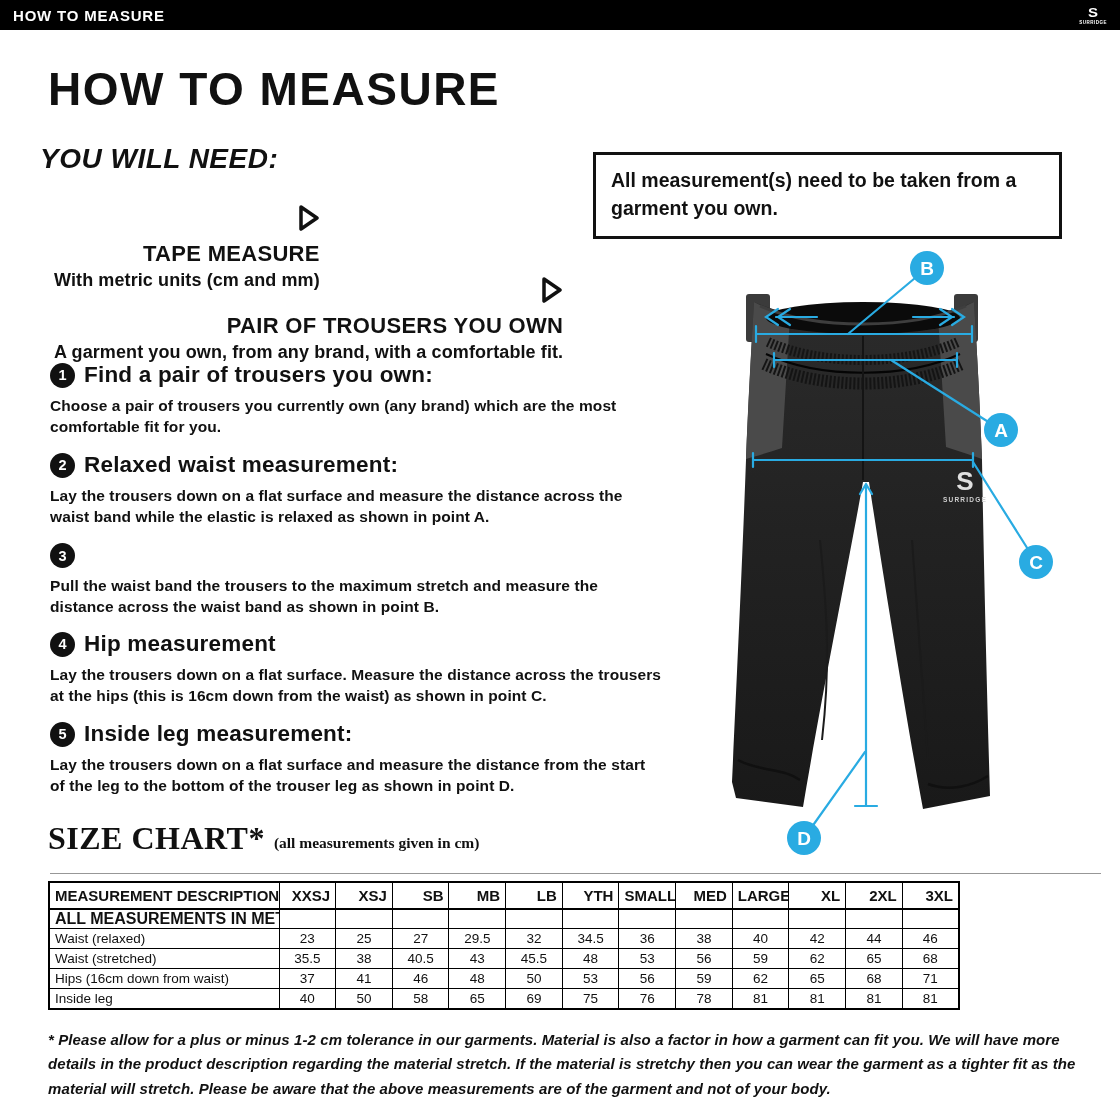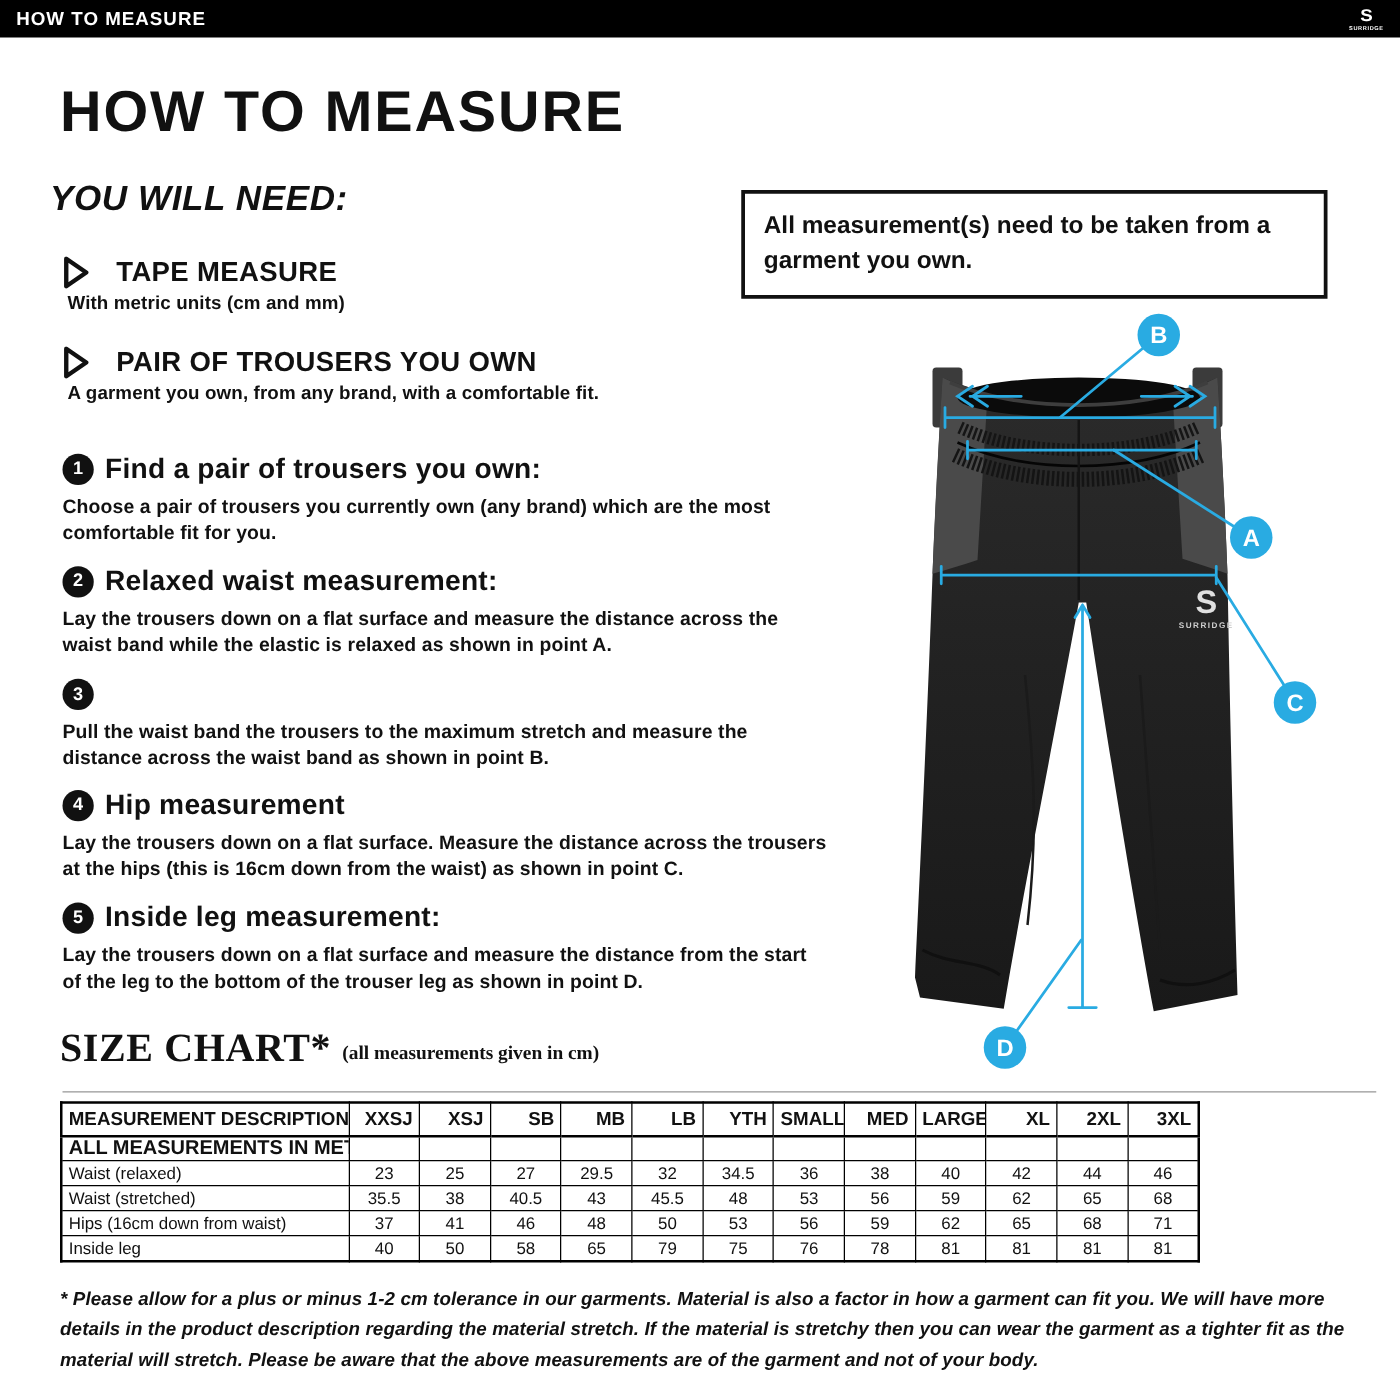--- a/index.html
+++ b/index.html
@@ -14,23 +14,23 @@
   .brandmark{display:flex;flex-direction:column;align-items:center;line-height:1;color:#fff;}
   .brandmark .s-glyph{font-size:15px;font-weight:bold;transform:scaleY(.9);}
   .brandmark .s-name{font-size:4.5px;font-weight:bold;letter-spacing:.5px;margin-top:1px;}
 
   .h1{position:absolute;left:48px;top:62px;font-size:46px;font-weight:bold;letter-spacing:1.5px;}
   .need-head{position:absolute;left:40px;top:143px;font-size:28px;font-weight:bold;letter-spacing:.5px;font-style:italic;}
 
   .need-item{position:absolute;left:50px;}
   .need-item.n1{top:205px;}
   .need-item.n2{top:277px;}
-  .need-row{display:flex;align-items:flex-end;gap:21px;}
+  .need-row{display:flex;align-items:flex-end;gap:10px;flex-direction:column;}
   .need-label{font-size:22px;font-weight:bold;letter-spacing:.3px;}
-  .need-sub{font-size:15px;font-weight:bold;margin:3px 0 0 4px;letter-spacing:.1px;}
+  .need-sub{font-size:18px;font-weight:bold;margin:3px 0 0 4px;letter-spacing:.1px;}
 
   .step{position:absolute;left:50px;width:612px;}
   .step.s1{top:362px;}
   .step.s2{top:452px;}
   .step.s3{top:543px;}
   .step.s4{top:631px;}
   .step.s5{top:721px;}
   .step-head{display:flex;align-items:center;gap:9px;margin-bottom:7px;}
   .step-num{width:25px;height:25px;border-radius:50%;background:#111;color:#fff;
     font-size:14.5px;font-weight:bold;display:flex;align-items:center;justify-content:center;flex:0 0 25px;}
@@ -299,21 +299,21 @@
       <td>65</td>
       <td>68</td>
       <td>71</td>
     </tr>
     <tr>
       <td class="desc">Inside leg</td>
       <td>40</td>
       <td>50</td>
       <td>58</td>
       <td>65</td>
-      <td>79</td>
+      <td>69</td>
       <td>75</td>
       <td>76</td>
       <td>78</td>
       <td>81</td>
       <td>81</td>
       <td>81</td>
       <td>81</td>
     </tr>
   </tbody>
 </table>

